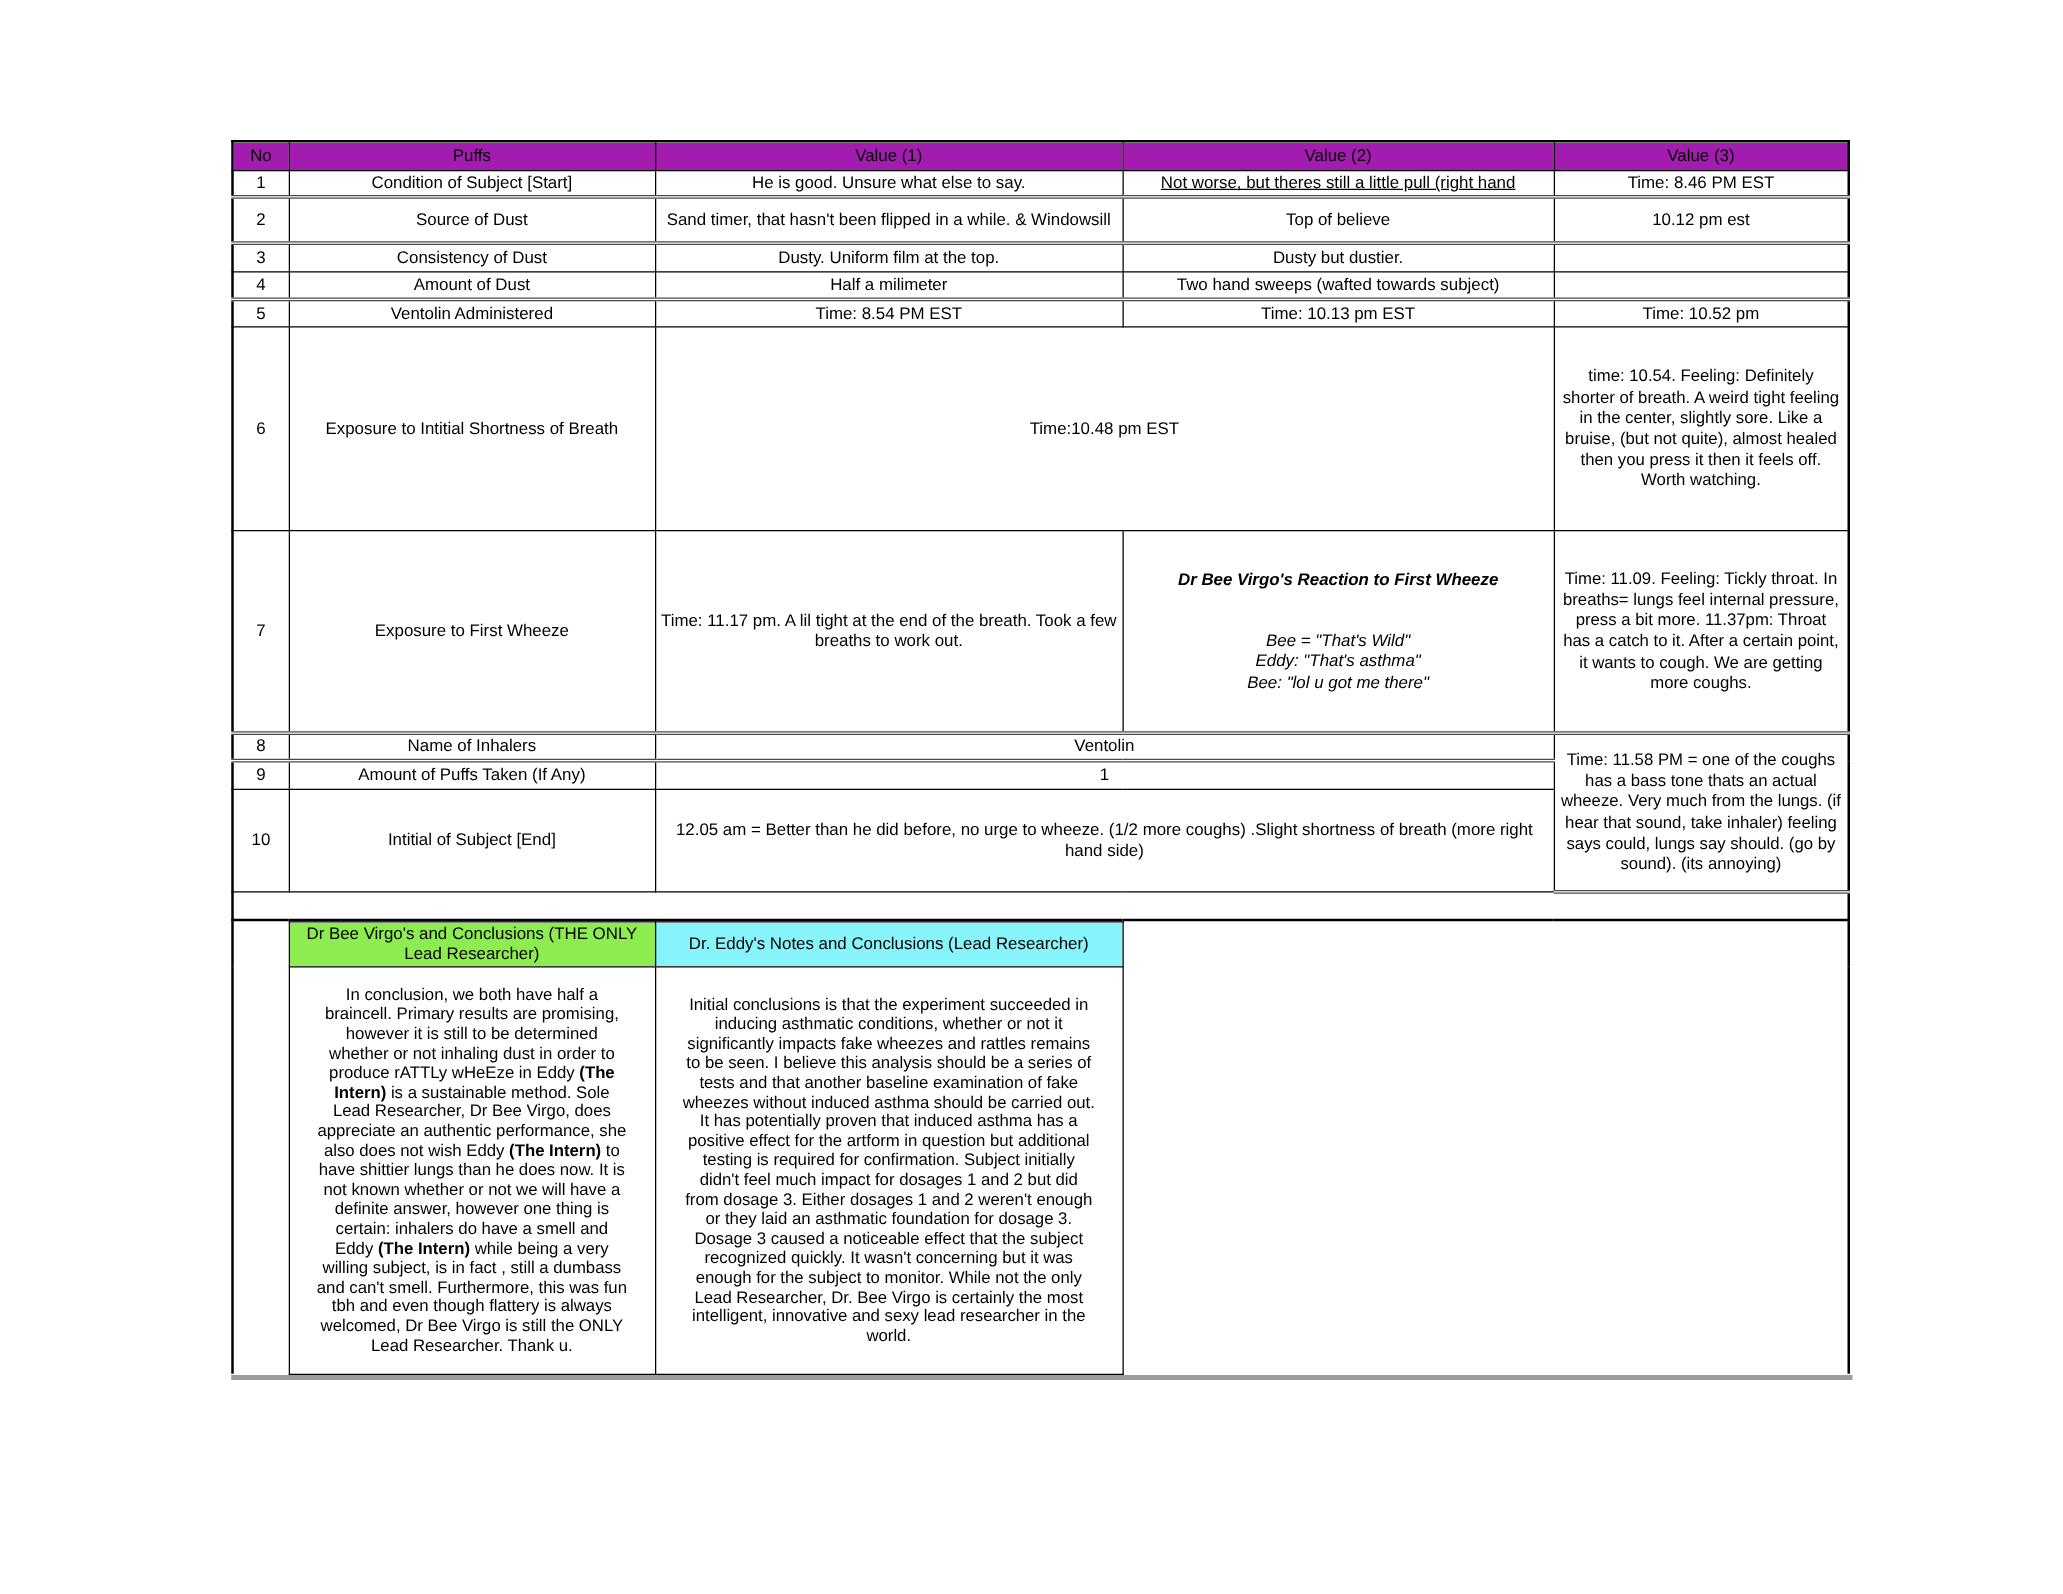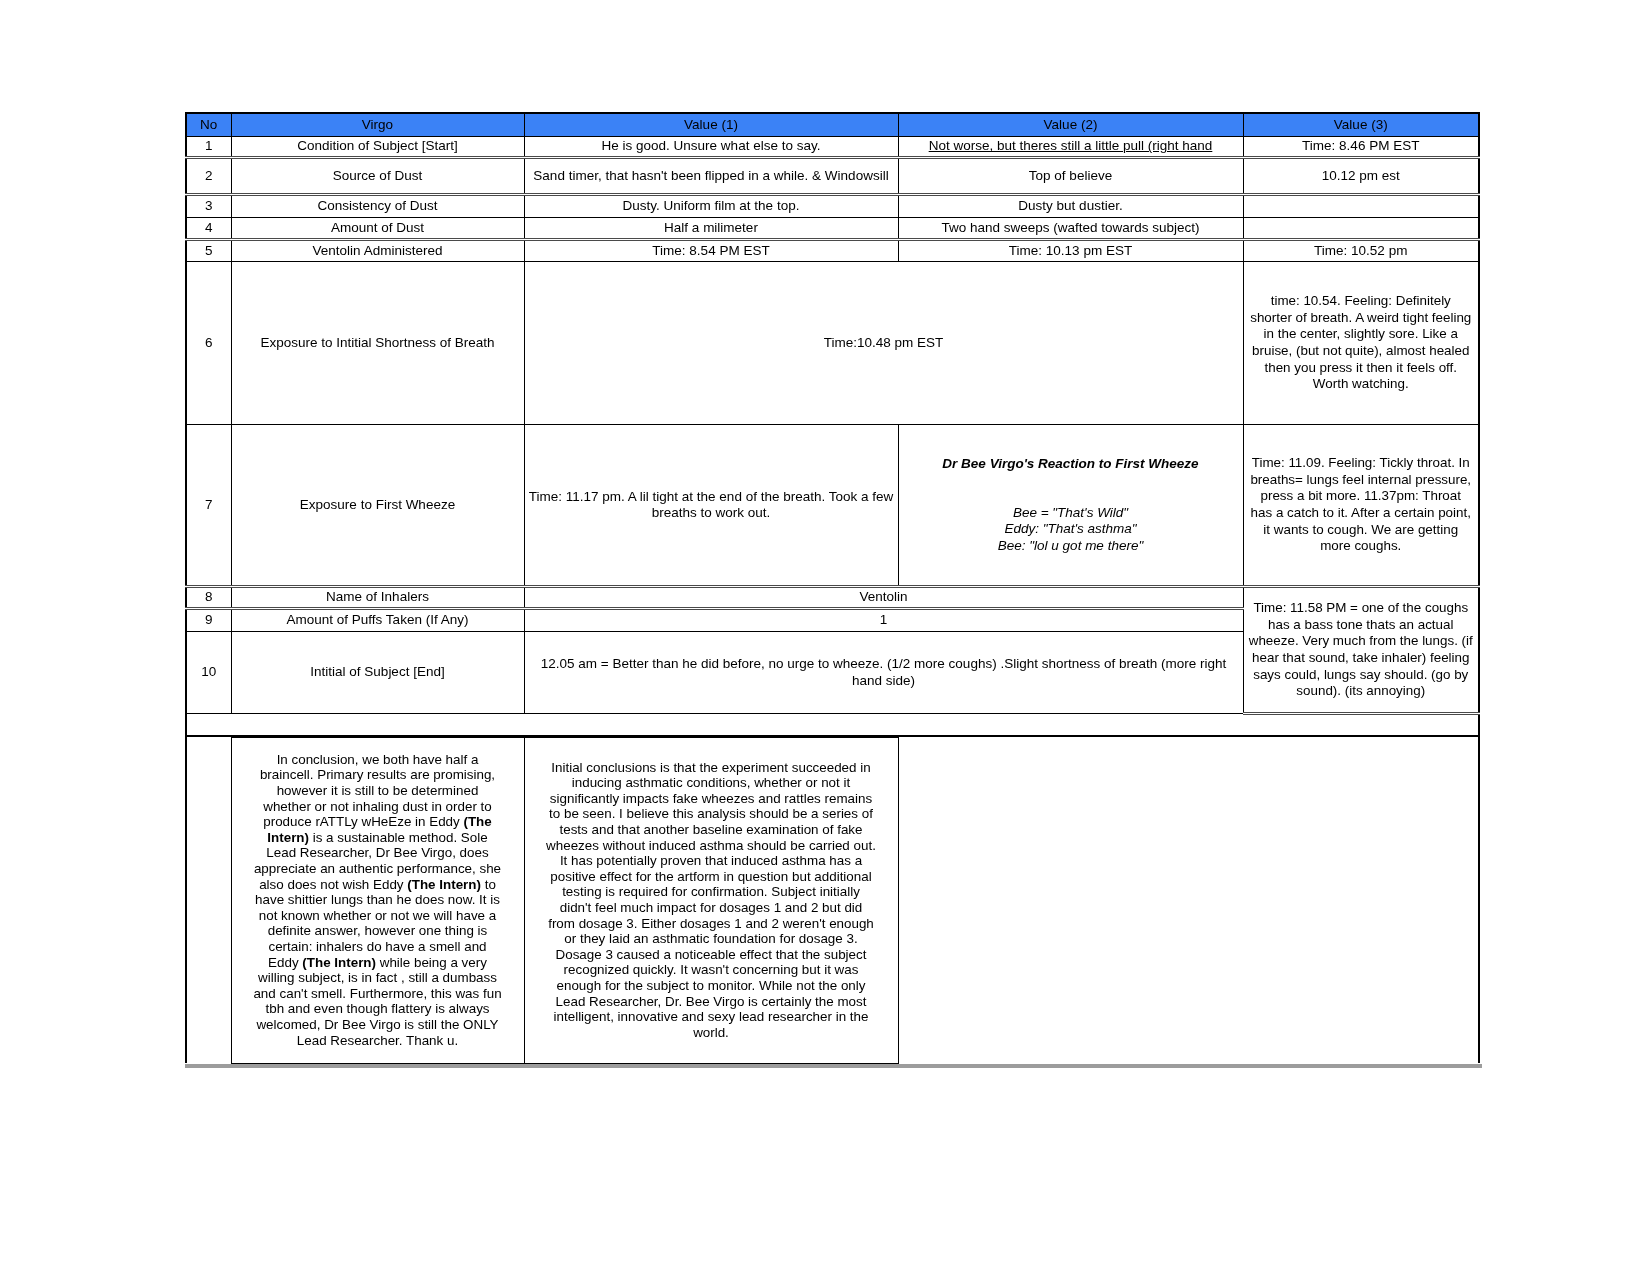--- a/index.html
+++ b/index.html
@@ -3,21 +3,21 @@
 <meta charset="utf-8">
 <style>
   html,body{margin:0;padding:0;background:#ffffff;}
   body{width:1650px;height:1275px;position:relative;overflow:hidden;
        font-family:"Liberation Sans",sans-serif;color:#000;}
   .sheet{position:absolute;left:185px;top:112px;width:1297px;}
   table{border-collapse:collapse;table-layout:fixed;width:1293px;}
   td,th{border:1px solid #000;font-weight:normal;text-align:center;vertical-align:middle;
         padding:1px 4px;font-size:13.5px;line-height:1.22;overflow:hidden;word-wrap:break-word;}
   .mt{border:2px solid #000;}
-  .mt tr.hdr td{background:#3b82f6;height:20px;}
+  .mt tr.hdr td{background:#a21caf;height:20px;}
   tr.r1{height:21px;} tr.r2{height:37px;} tr.r3{height:23px;} tr.r4{height:22px;}
   tr.r5{height:22px;} tr.r6{height:163px;} tr.r7{height:162px;} tr.r8{height:22px;}
   tr.r9{height:23px;} tr.r10{height:82px;} tr.emptyrow{height:22px;}
   tr.tsep td{border-bottom:3px double #4a4a4a;}
   .clip{white-space:nowrap;overflow:hidden;text-decoration:underline;}
   .prewrap{white-space:pre-line;font-style:italic;}
   b{font-weight:bold;}
   
   .ct{margin-top:0;}
   .ct td{border:none;}
@@ -41,21 +41,21 @@
     <colgroup>
       <col style="width:45px">
         <col style="width:293px">
         <col style="width:374px">
       <col style="width:345px">
         <col style="width:236px">
     </colgroup>
     <tbody>
         <tr class="hdr">
       <td>No</td>
-      <td>Virgo</td>
+      <td>Puffs</td>
       <td>Value (1)</td>
       <td>Value (2)</td>
       <td>Value (3)</td>
     </tr>
     <tr class="r1 tsep">
       <td>1</td>
       <td>Condition of Subject [Start]</td>
       <td>He is good. Unsure what else to say.</td>
       <td class="clip">Not worse, but theres still a little pull (right hand</td>
       <td>Time: 8.46 PM EST</td>
@@ -129,20 +129,26 @@
     </table>
 
   <table class="ct">
     <colgroup>
       <col style="width:45px">
         <col style="width:293px">
         <col style="width:374px">
         <col style="width:581px">
     </colgroup>
     <tbody>
+        <tr class="chead">
+      <td class="leftstrip"></td>
+      <td class="boxed bee-h">Dr Bee Virgo's and Conclusions (THE ONLY Lead Researcher)</td>
+      <td class="boxed eddy-h">Dr. Eddy's Notes and Conclusions (Lead Researcher)</td>
+      <td class="rightarea"></td>
+    </tr>
     <tr class="cbody">
       <td class="leftstrip"></td>
       <td class="boxed"><span>In conclusion, we both have half a braincell. Primary results are promising, however it is still to be determined whether or not inhaling dust in order to produce rATTLy wHeEze in Eddy </span><b>(The Intern)</b><span> is a sustainable method. Sole Lead Researcher, Dr Bee Virgo, does appreciate an authentic performance, she also does not wish Eddy </span><b>(The Intern)</b><span> to have shittier lungs than he does now. It is not known whether or not we will have a definite answer, however one thing is certain: inhalers do have a smell and Eddy </span><b>(The Intern)</b><span> while being a very willing subject, is in fact , still a dumbass and can't smell. Furthermore, this was fun tbh and even though flattery is always welcomed, Dr Bee Virgo is still the ONLY Lead Researcher. Thank u.</span></td>
       <td class="boxed">Initial conclusions is that the experiment succeeded in inducing asthmatic conditions, whether or not it significantly impacts fake wheezes and rattles remains to be seen. I believe this analysis should be a series of tests and that another baseline examination of fake wheezes without induced asthma should be carried out. It has potentially proven that induced asthma has a positive effect for the artform in question but additional testing is required for confirmation. Subject initially didn't feel much impact for dosages 1 and 2 but did from dosage 3. Either dosages 1 and 2 weren't enough or they laid an asthmatic foundation for dosage 3. Dosage 3 caused a noticeable effect that the subject recognized quickly. It wasn't concerning but it was enough for the subject to monitor. While not the only Lead Researcher, Dr. Bee Virgo is certainly the most intelligent, innovative and sexy lead researcher in the world.</td>
       <td class="rightarea"></td>
     </tr>
   </tbody>
     </table>
 
   <div class="bottom-rule"></div>

